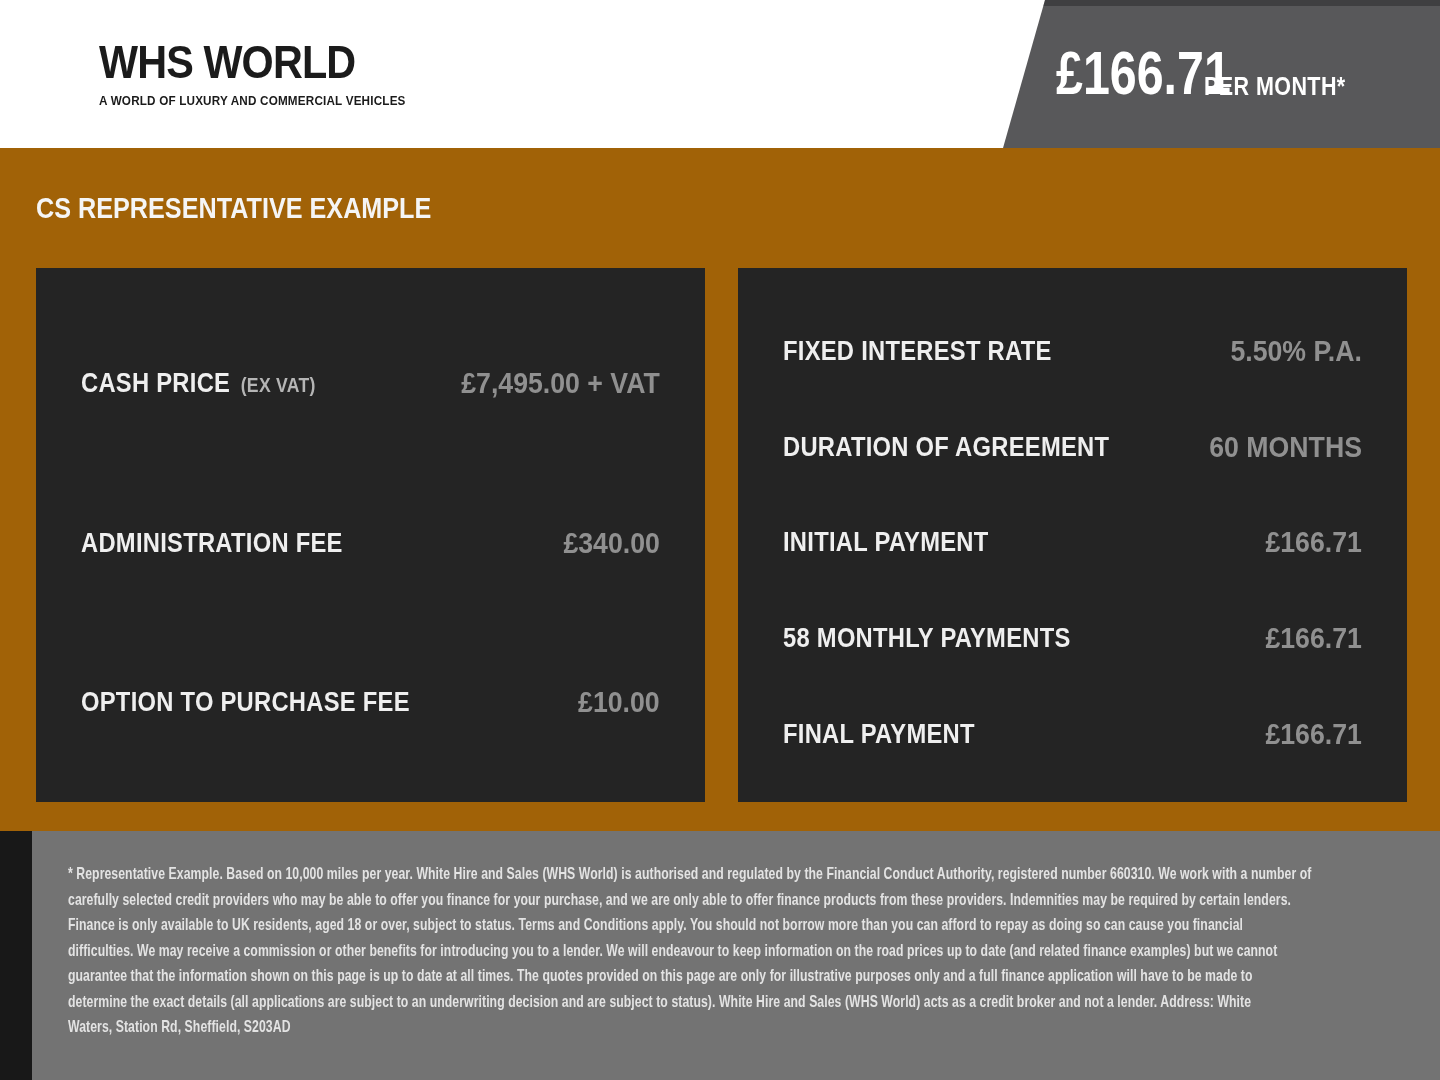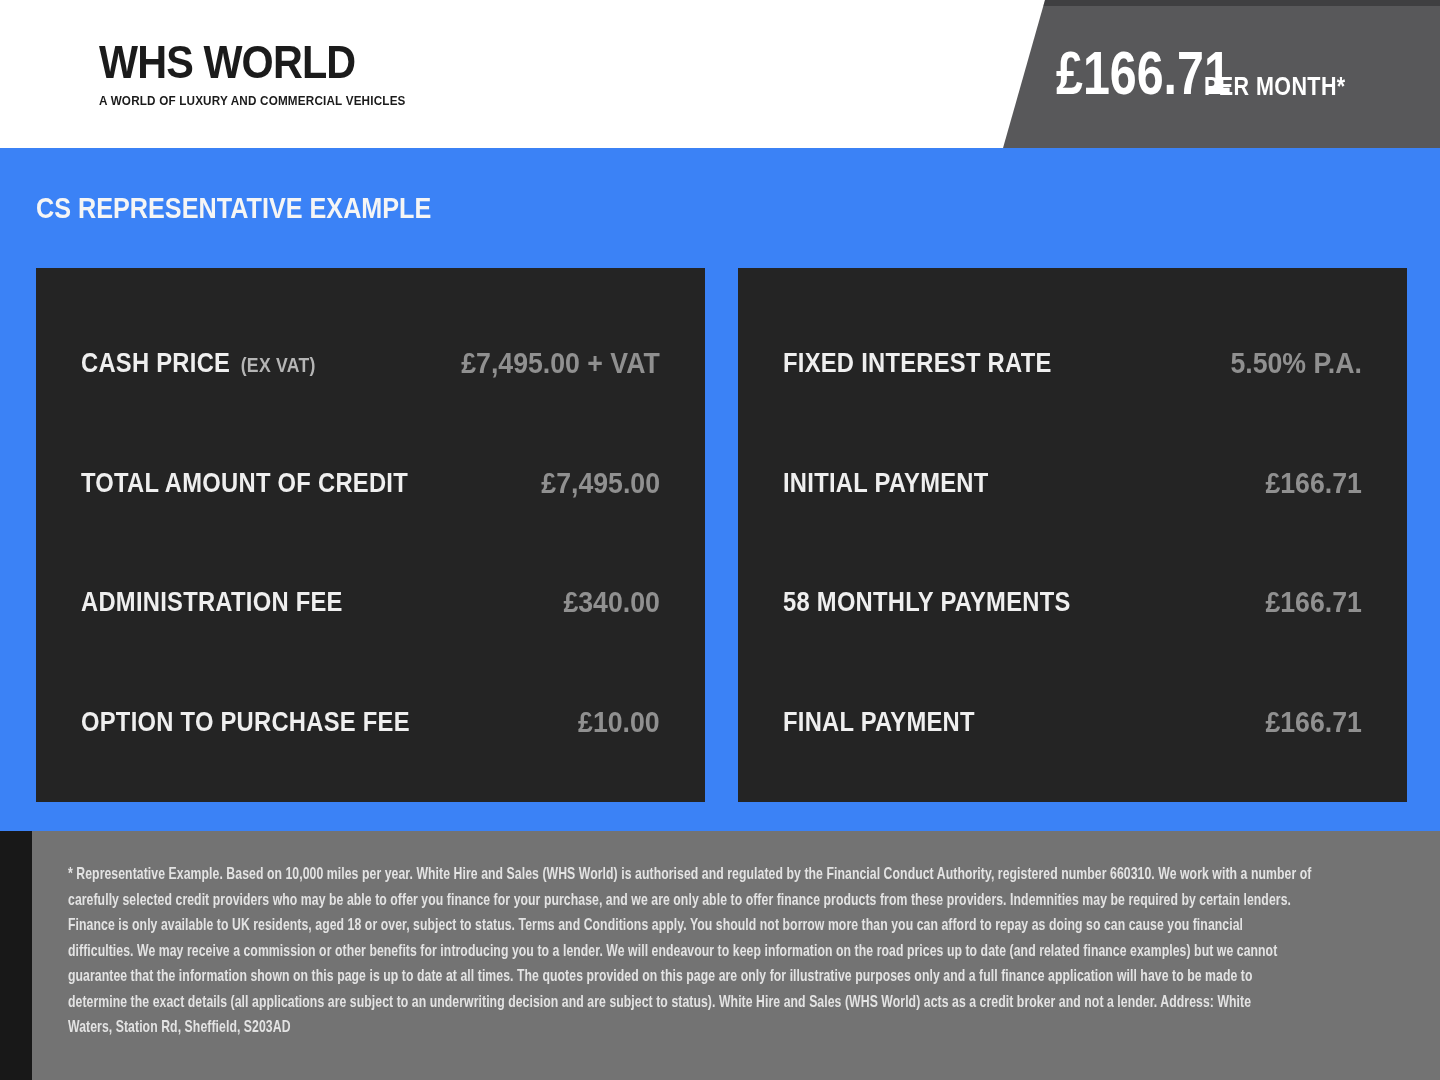--- a/index.html
+++ b/index.html
@@ -38,21 +38,21 @@
     font-size:62px; line-height:1; white-space:nowrap;
     transform:scaleX(0.78); transform-origin:0 0;
   }
   .banner-period {
     position:absolute; left:204px; top:74px; color:#ffffff;
     font-size:25px; line-height:1; letter-spacing:0.5px; white-space:nowrap;
     transform:scaleX(0.86); transform-origin:0 0;
   }
 
   
-  .main { position:absolute; left:0; top:148px; width:1440px; height:683px; background:#3b82f6; }
+  .main { position:absolute; left:0; top:148px; width:1440px; height:683px; background:#a16207; }
   .heading {
     position:absolute; left:36px; top:45px; color:#f5f5f5;
     font-size:30px; line-height:1; white-space:nowrap;
     transform:scaleX(0.84); transform-origin:0 0;
   }
   .panel {
     position:absolute; top:120px; width:669px; height:534px; background:#242424;
   }
   .panel-left  { left:36px; }
   .panel-right { left:738px; }
@@ -100,39 +100,39 @@
   <div class="main">
     <div class="heading">CS REPRESENTATIVE EXAMPLE</div>
 
     <div class="panel panel-left">
       <div class="rows">
         <div class="row">
           <span class="row-label"><span>CASH PRICE</span><span class="note">(EX VAT)</span></span>
           <span class="row-value">£7,495.00 + VAT</span>
         </div>
         <div class="row">
-          <span class="row-label"><span>TOTAL AMOUNT OF CREDIT</span></span>
-          <span class="row-value">£7,495.00</span>
-        </div>
-        <div class="row">
           <span class="row-label"><span>ADMINISTRATION FEE</span></span>
           <span class="row-value">£340.00</span>
         </div>
         <div class="row">
           <span class="row-label"><span>OPTION TO PURCHASE FEE</span></span>
           <span class="row-value">£10.00</span>
         </div>
       </div>
     </div>
 
     <div class="panel panel-right">
       <div class="rows">
         <div class="row">
           <span class="row-label"><span>FIXED INTEREST RATE</span></span>
           <span class="row-value">5.50% P.A.</span>
+        </div>
+        <div class="row">
+          <span class="row-label"><span>DURATION OF AGREEMENT</span></span>
+          <span class="row-value">60 MONTHS</span>
         </div>
         <div class="row">
           <span class="row-label"><span>INITIAL PAYMENT</span></span>
           <span class="row-value">£166.71</span>
         </div>
         <div class="row">
           <span class="row-label"><span>58 MONTHLY PAYMENTS</span></span>
           <span class="row-value">£166.71</span>
         </div>
         <div class="row">

